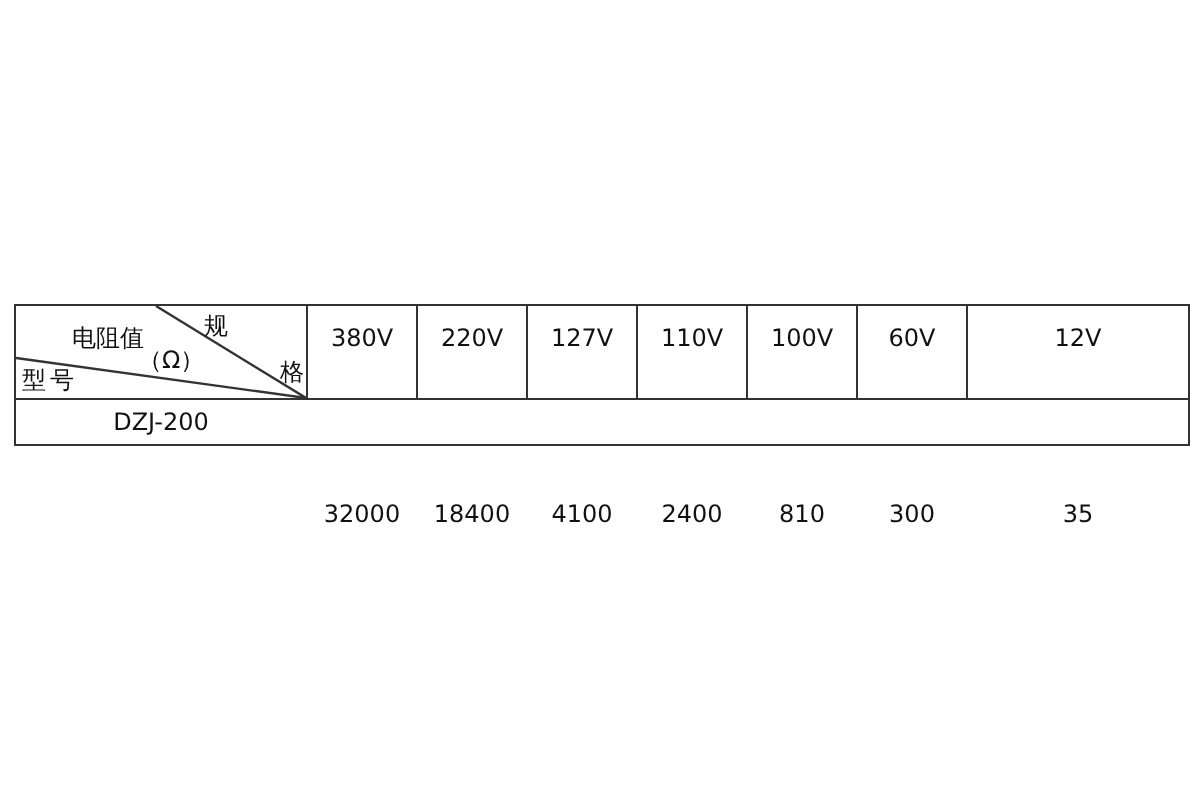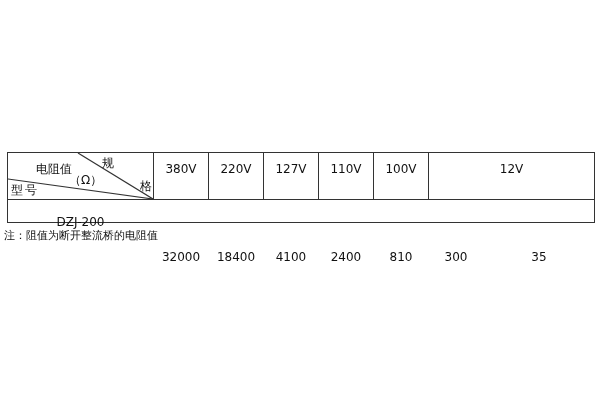--- a/index.html
+++ b/index.html
@@ -54,21 +54,20 @@
   }
   .th:last-child, .td:last-child { flex: 1 1 auto; }
   .td {
     flex: 0 0 55px;
     line-height: 22px;
     margin-top: 46px;
   }
   .model-cell {
     flex: 0 0 145px;
     line-height: 22px;
-    margin-top: 11px;
   }
   .diag-svg {
     position: absolute;
     left: 0;
     top: 0;
     width: 100%;
     height: 100%;
     display: block;
   }
   .corner-lbl {
@@ -109,31 +108,31 @@
         <span class="corner-lbl lbl-spec-bottom">格</span>
         <span class="corner-lbl lbl-resistance">电阻值</span>
         <span class="corner-lbl lbl-unit">（Ω）</span>
         <span class="corner-lbl lbl-model">型号</span>
       </div>
       <div class="cell th">380V</div>
       <div class="cell th">220V</div>
       <div class="cell th">127V</div>
       <div class="cell th">110V</div>
       <div class="cell th">100V</div>
+      <div class="cell th">60V</div>
       <div class="cell th">12V</div>
     </div>
 
     <div class="row data-row">
       <div class="cell model-cell">DZJ-200</div>
       <div class="cell td">32000</div>
       <div class="cell td">18400</div>
       <div class="cell td">4100</div>
       <div class="cell td">2400</div>
       <div class="cell td">810</div>
       <div class="cell td">300</div>
       <div class="cell td">35</div>
     </div>
 
   </div>
 
-  <div class="footnote">注：阻值为断开整流桥的电阻值</div>
 
 </div>
 
 </body></html>

